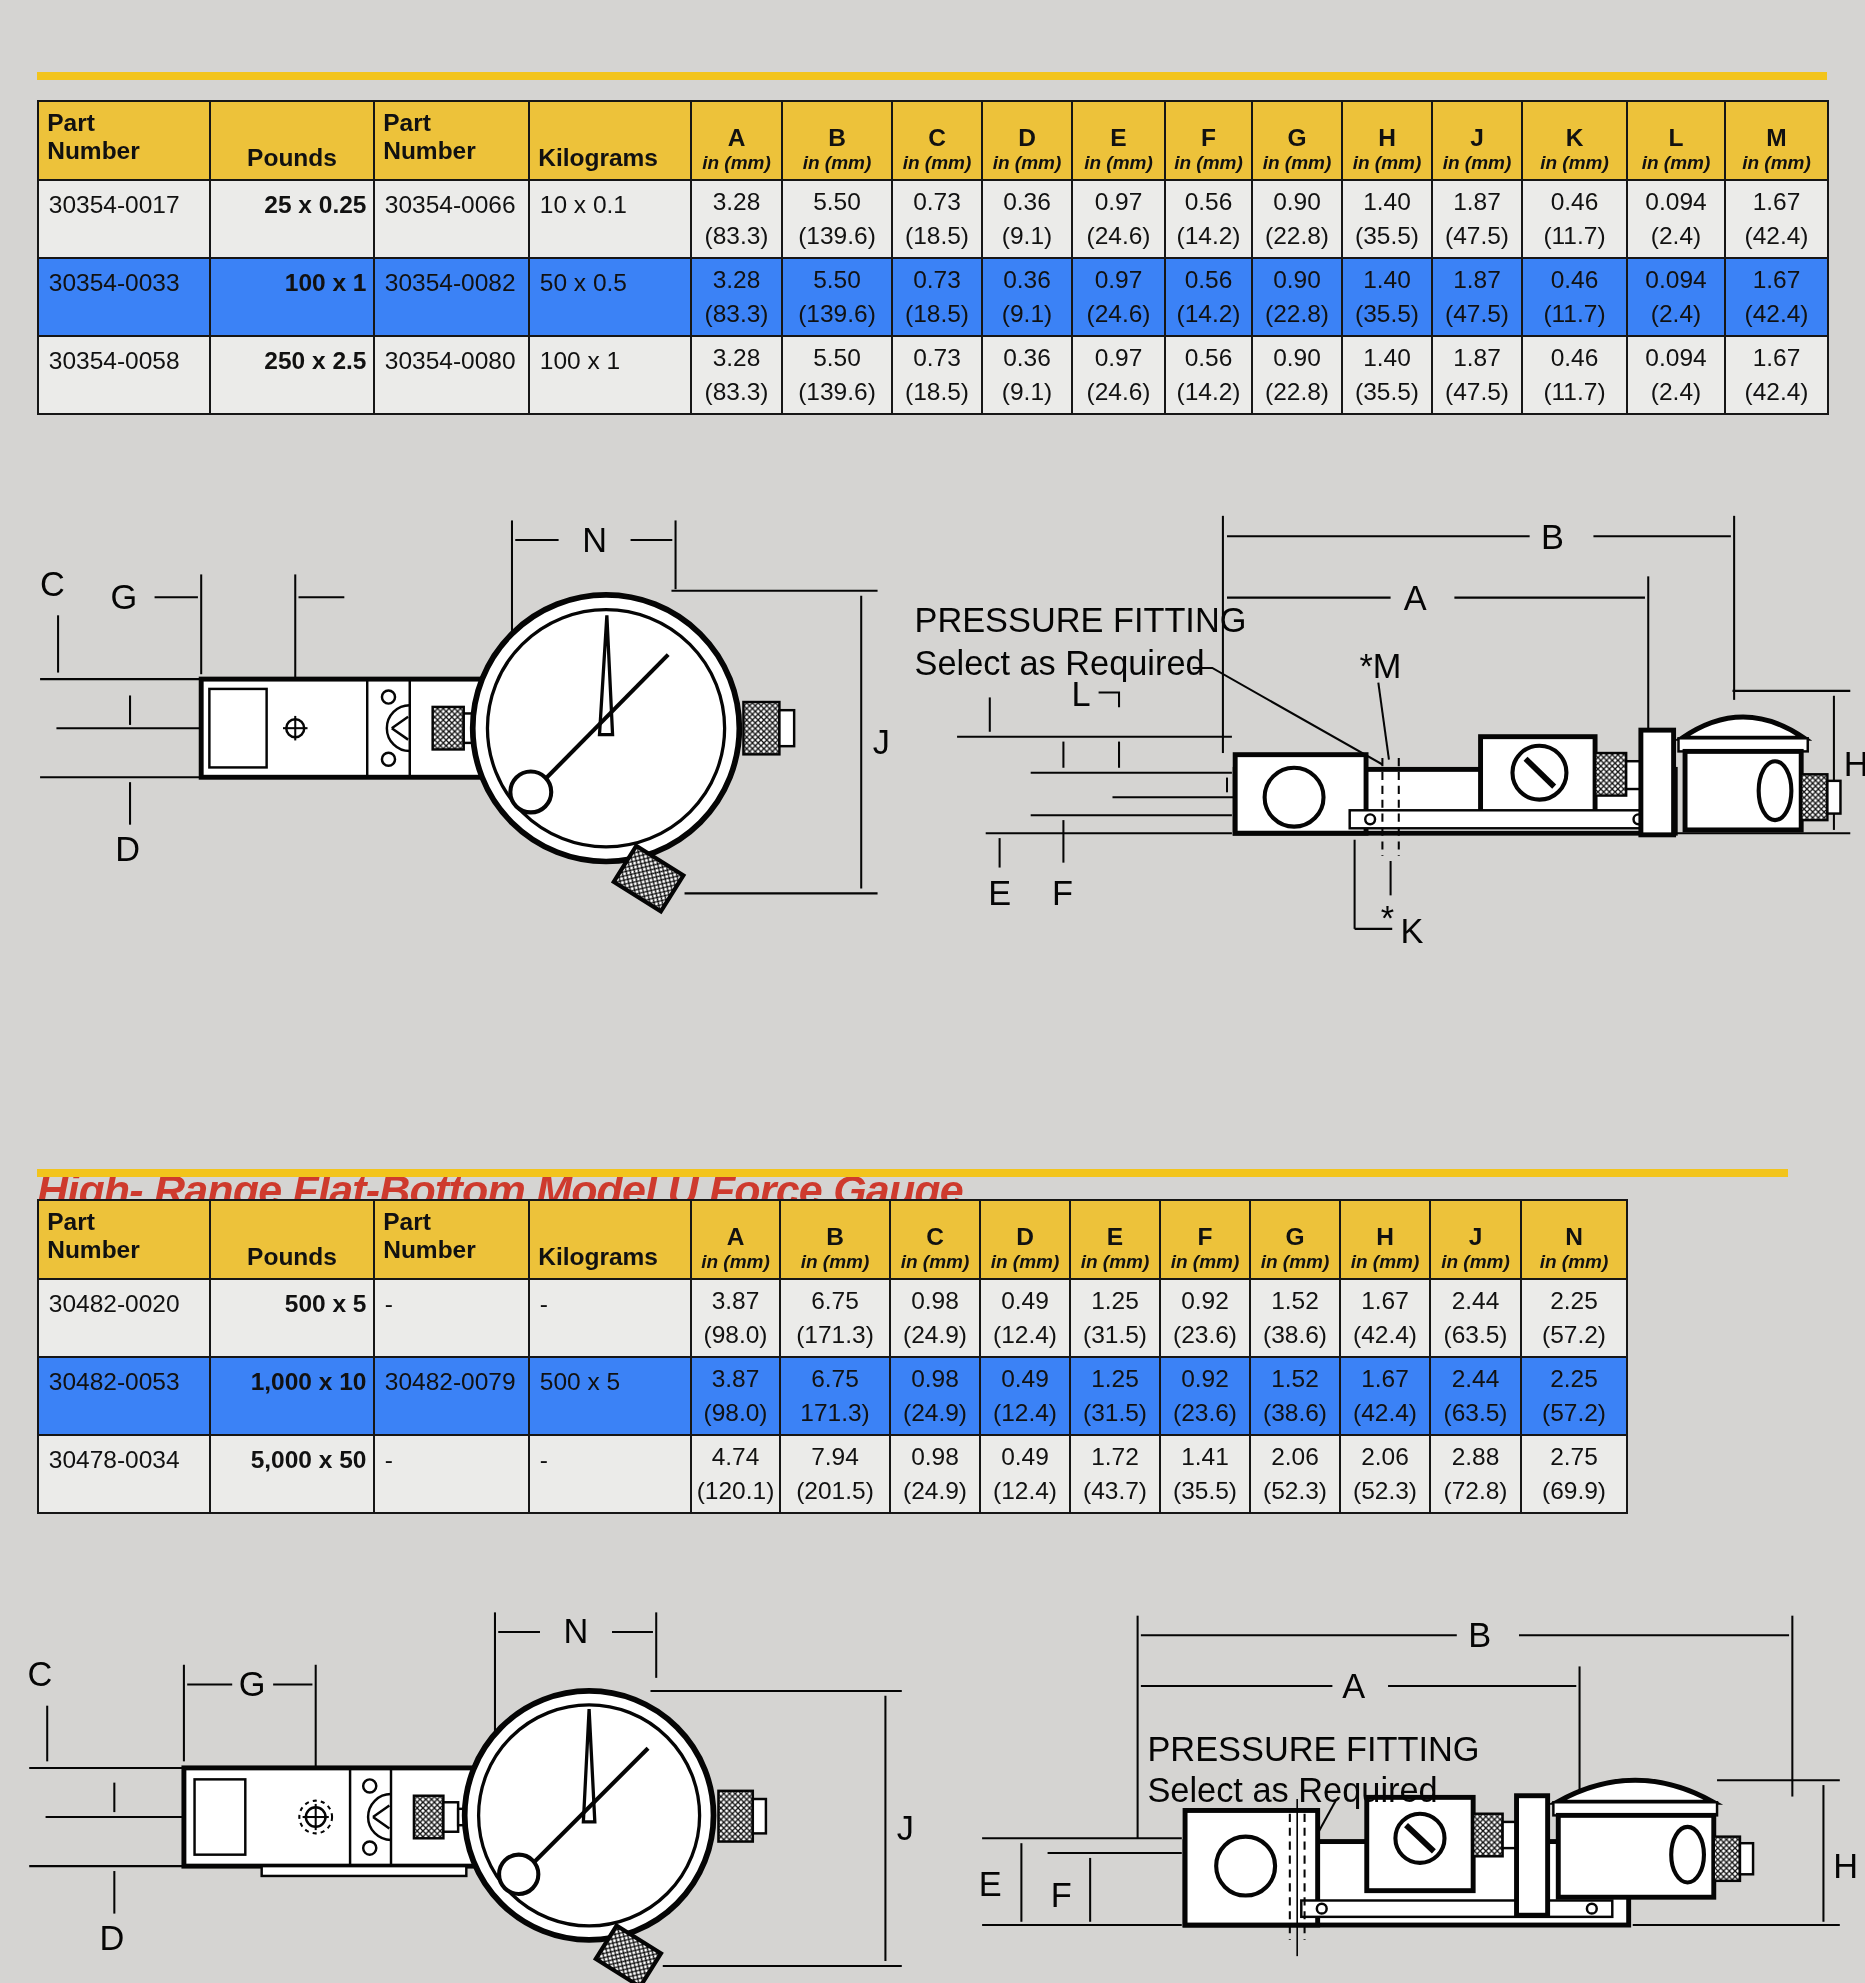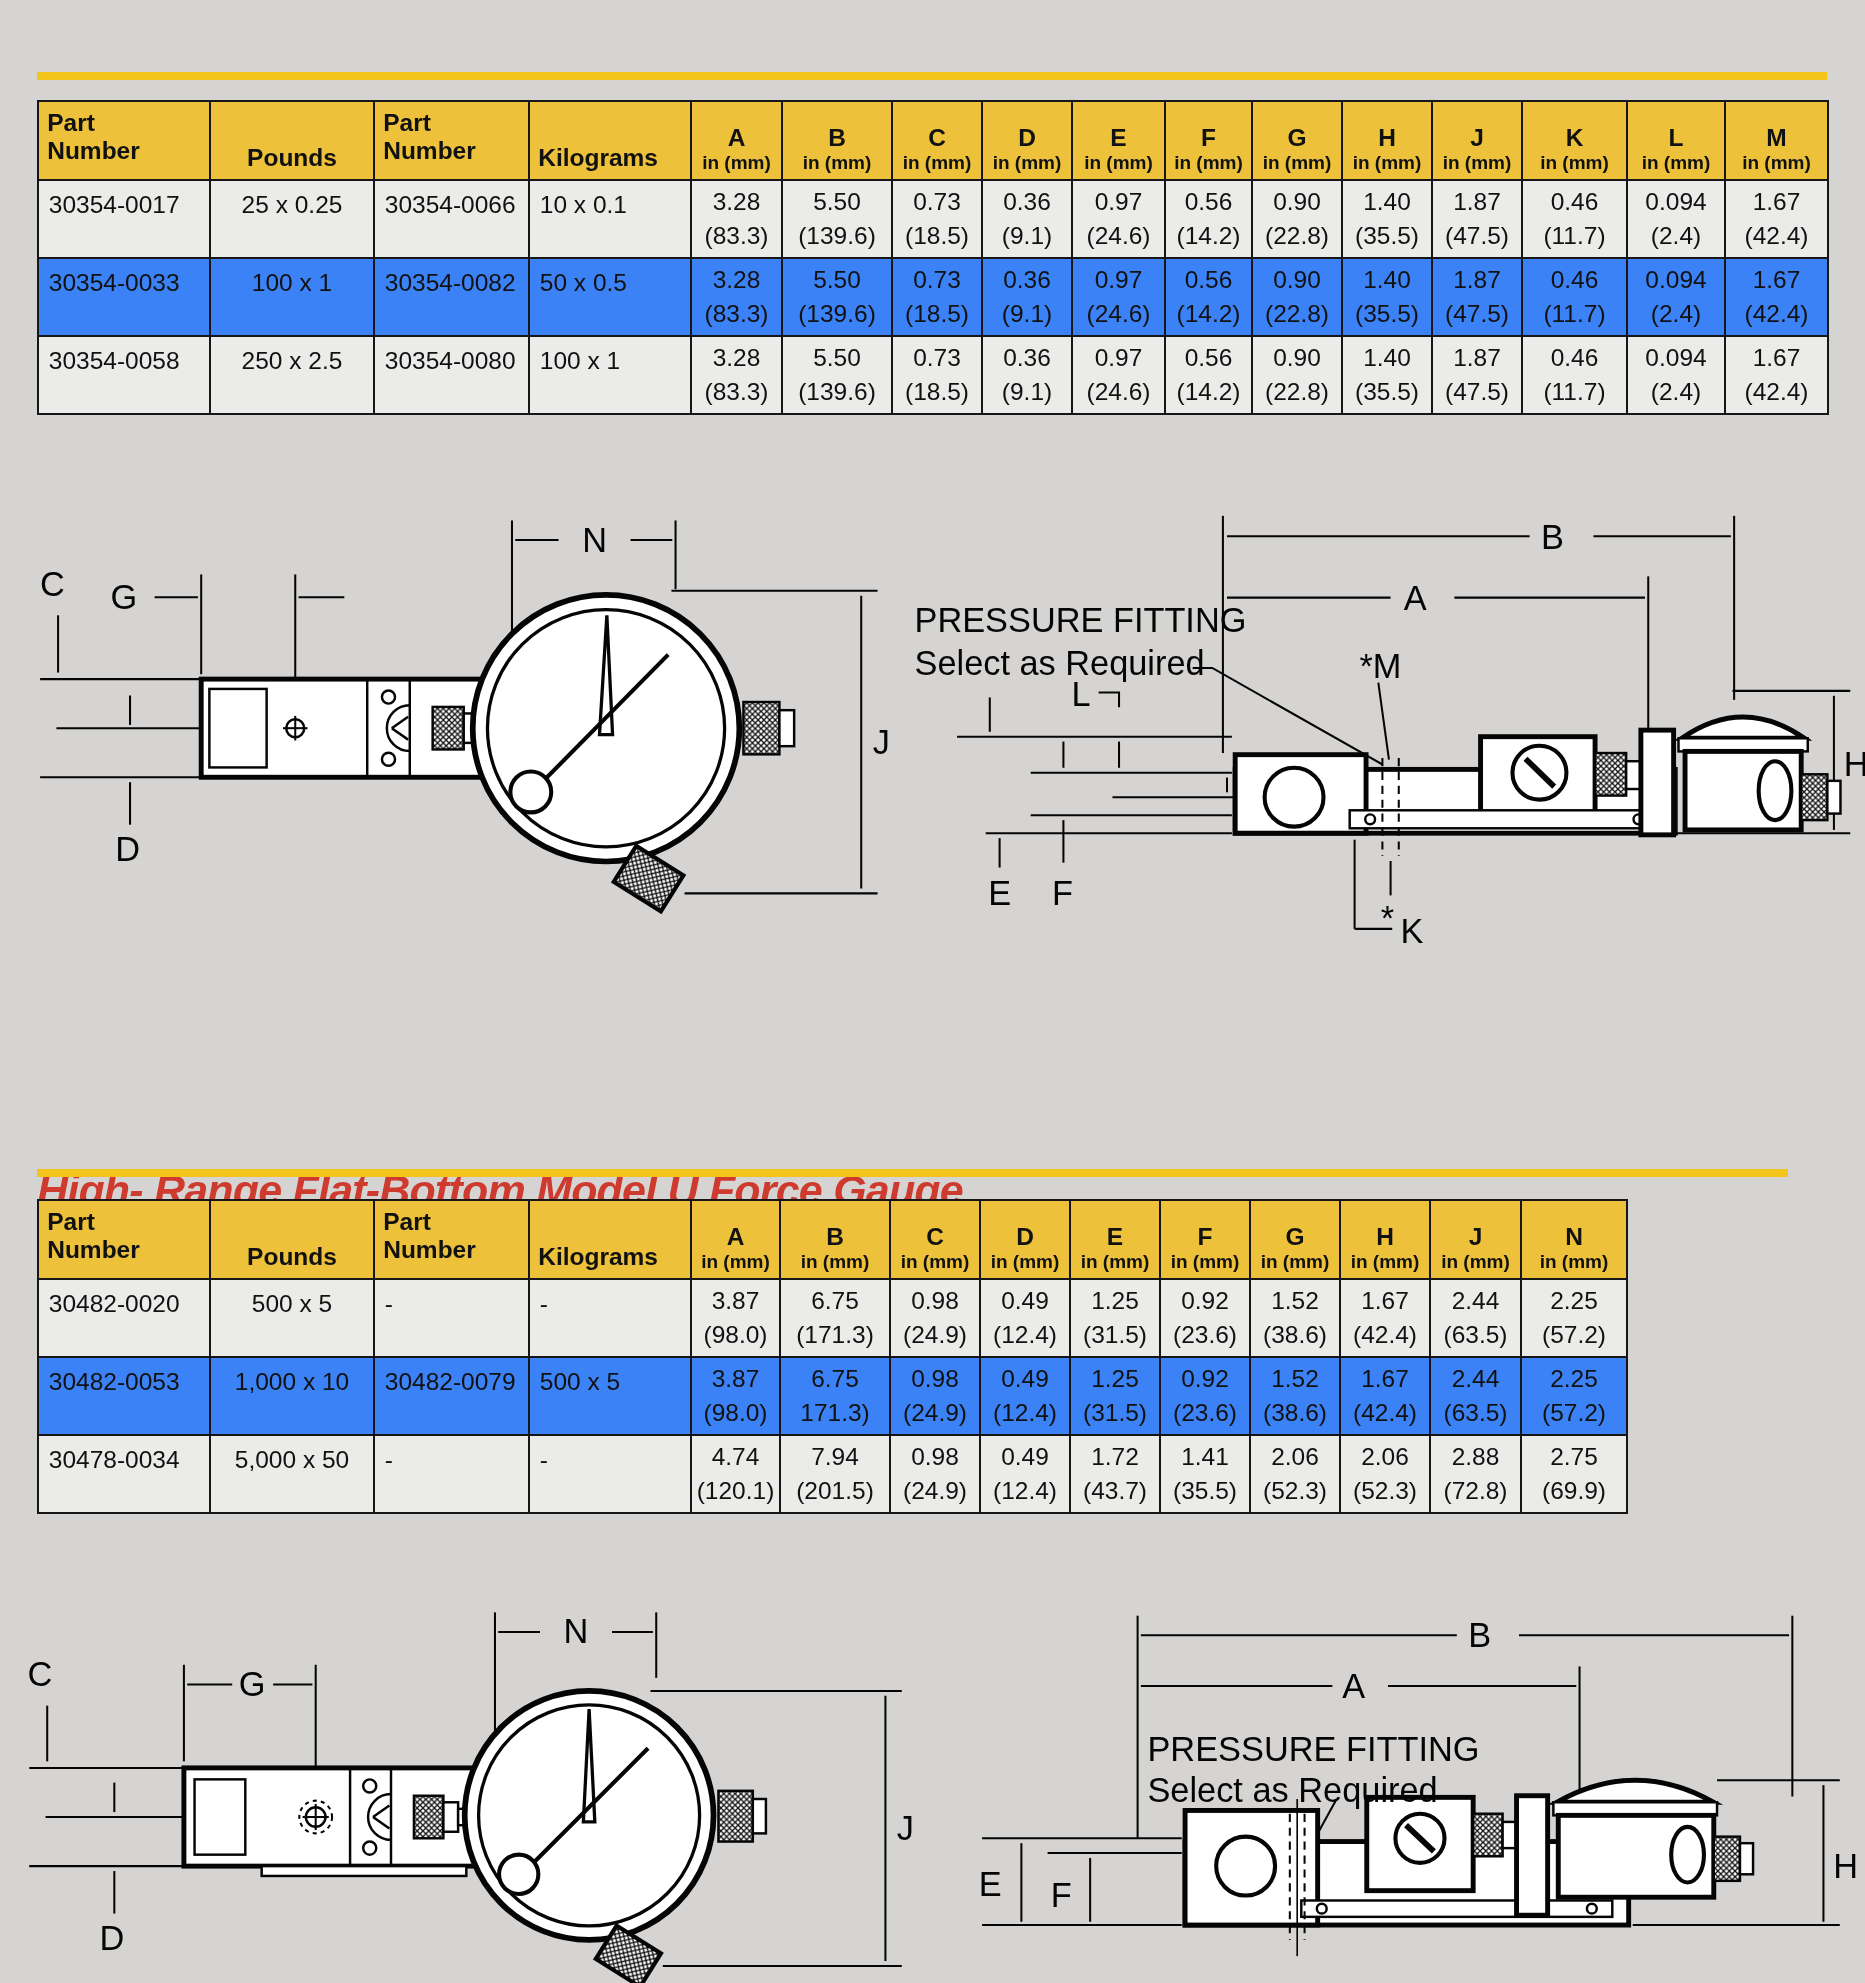--- a/index.html
+++ b/index.html
@@ -13,25 +13,25 @@
   table.dtable{position:absolute;left:37px;border-collapse:collapse;table-layout:fixed;
                background:#ebebe9;}
   .dtable th,.dtable td{border:2.5px solid #161616;overflow:hidden;}
   .dtable thead th{background:#edc23a;font-weight:bold;font-size:24.5px;line-height:1.15;
                    padding:6.5px 8.2px;height:79px;box-sizing:border-box;}
   .dtable th.pnh{text-align:left;vertical-align:top;white-space:pre-line;}
   .dtable th.cbh{text-align:center;vertical-align:bottom;}
   .dtable th.lbh{text-align:left;vertical-align:bottom;}
   .dtable th.dh{text-align:center;vertical-align:bottom;padding:4.9px 1.6px;}
   .dh .dl{font-size:24.5px;font-weight:bold;}
-  .dh .du{font-size:19px;font-weight:bold;}
+  .dh .du{font-size:19px;font-weight:bold;font-style:italic;}
   .dtable td{font-size:24.5px;line-height:1.4;height:78px;box-sizing:border-box;
              padding:6.5px 6.5px;vertical-align:top;}
   .dtable td.pn{text-align:left;padding-left:9.8px;}
-  .dtable td.ct{text-align:center;}
+  .dtable td.ct{text-align:right;font-weight:bold;}
   .dtable td.lf{text-align:left;padding-left:9.8px;}
   .dtable td.dv{text-align:center;white-space:pre-line;vertical-align:middle;padding:1.6px;}
   .dtable tr.odd td{background:#ebebe9;}
   .dtable tr.even td{background:#3b82f6;}
   
   .dg{position:absolute;}
   svg text{font-family:"Liberation Sans", sans-serif;font-size:42px;fill:#050505;}
   svg .pf{font-size:42px;}
   svg line,svg path,svg polyline{fill:none;}
   .thin{stroke:#050505;stroke-width:2.5;}

